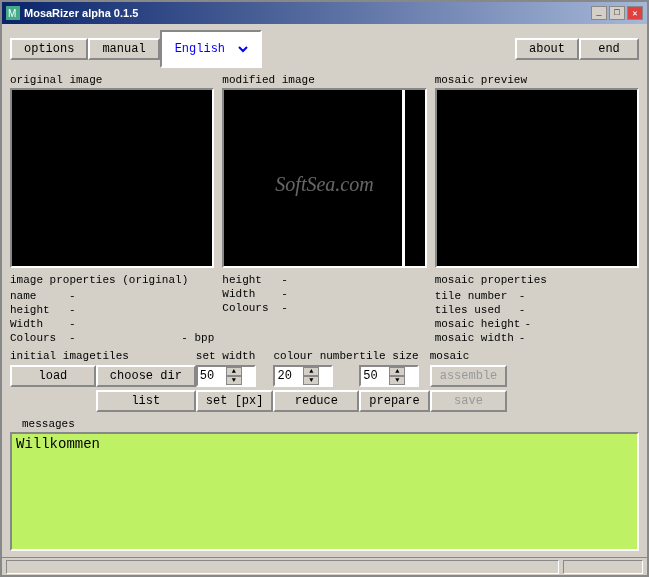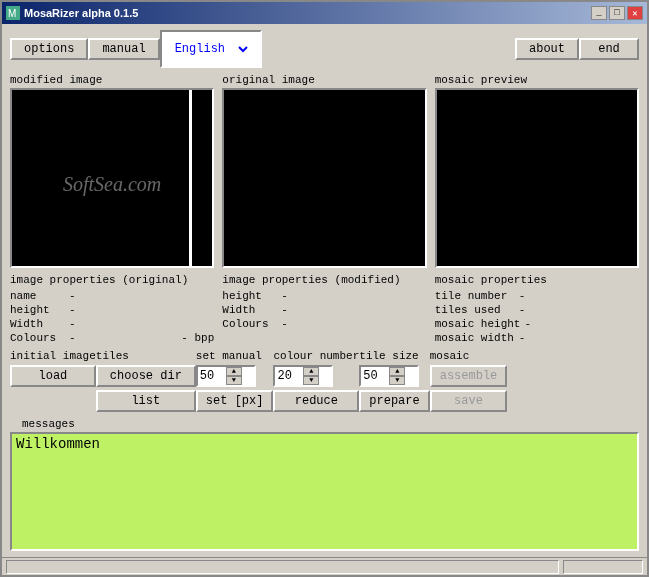--- a/index.html
+++ b/index.html
@@ -327,31 +327,31 @@
           <option>Français</option>
         </select>
       </div>
       <div class="spacer"></div>
       <button class="btn">about</button>
       <button class="btn">end</button>
     </div>
 
     <div class="image-panels">
       <div class="image-panel">
+        <span class="image-label">original image</span>
+        <div class="image-box"></div>
+      </div>
+      <div class="image-panel">
         <span class="image-label">modified image</span>
         <div class="image-box">
           <div class="divider-line"></div>
           <div class="watermark">SoftSea.com</div>
         </div>
       </div>
       <div class="image-panel">
-        <span class="image-label">original image</span>
-        <div class="image-box"></div>
-      </div>
-      <div class="image-panel">
         <span class="image-label">mosaic preview</span>
         <div class="image-box"></div>
       </div>
     </div>
 
     <div class="properties-row">
 
       <div class="props-section">
         <div class="props-title">image properties (original)</div>
         <div class="prop-line">
@@ -367,21 +367,20 @@
           <span class="prop-val">-</span>
         </div>
         <div class="prop-line">
           <span class="prop-key">Colours</span>
           <span class="prop-val">-</span>
           <span class="prop-extra">- bpp</span>
         </div>
       </div>
 
       <div class="props-section">
-        <div class="props-title">image properties (modified)</div>
         <div class="prop-line">
           <span class="prop-key">height</span>
           <span class="prop-val">-</span>
         </div>
         <div class="prop-line">
           <span class="prop-key">Width</span>
           <span class="prop-val">-</span>
         </div>
         <div class="prop-line">
           <span class="prop-key">Colours</span>
@@ -417,21 +416,21 @@
         <button class="btn">load</button>
       </div>
 
       <div class="control-group">
         <span class="control-label">tiles</span>
         <button class="btn">choose dir</button>
         <button class="btn">list</button>
       </div>
 
       <div class="control-group">
-        <span class="control-label">set manual</span>
+        <span class="control-label">set width</span>
         <div class="spinner-wrapper">
           <input class="spinner-input" type="text" value="50" style="">
           <div class="spinner-btns">
             <div class="spinner-btn">▲</div>
             <div class="spinner-btn">▼</div>
           </div>
         </div>
         <button class="btn btn-small">set [px]</button>
       </div>
 

